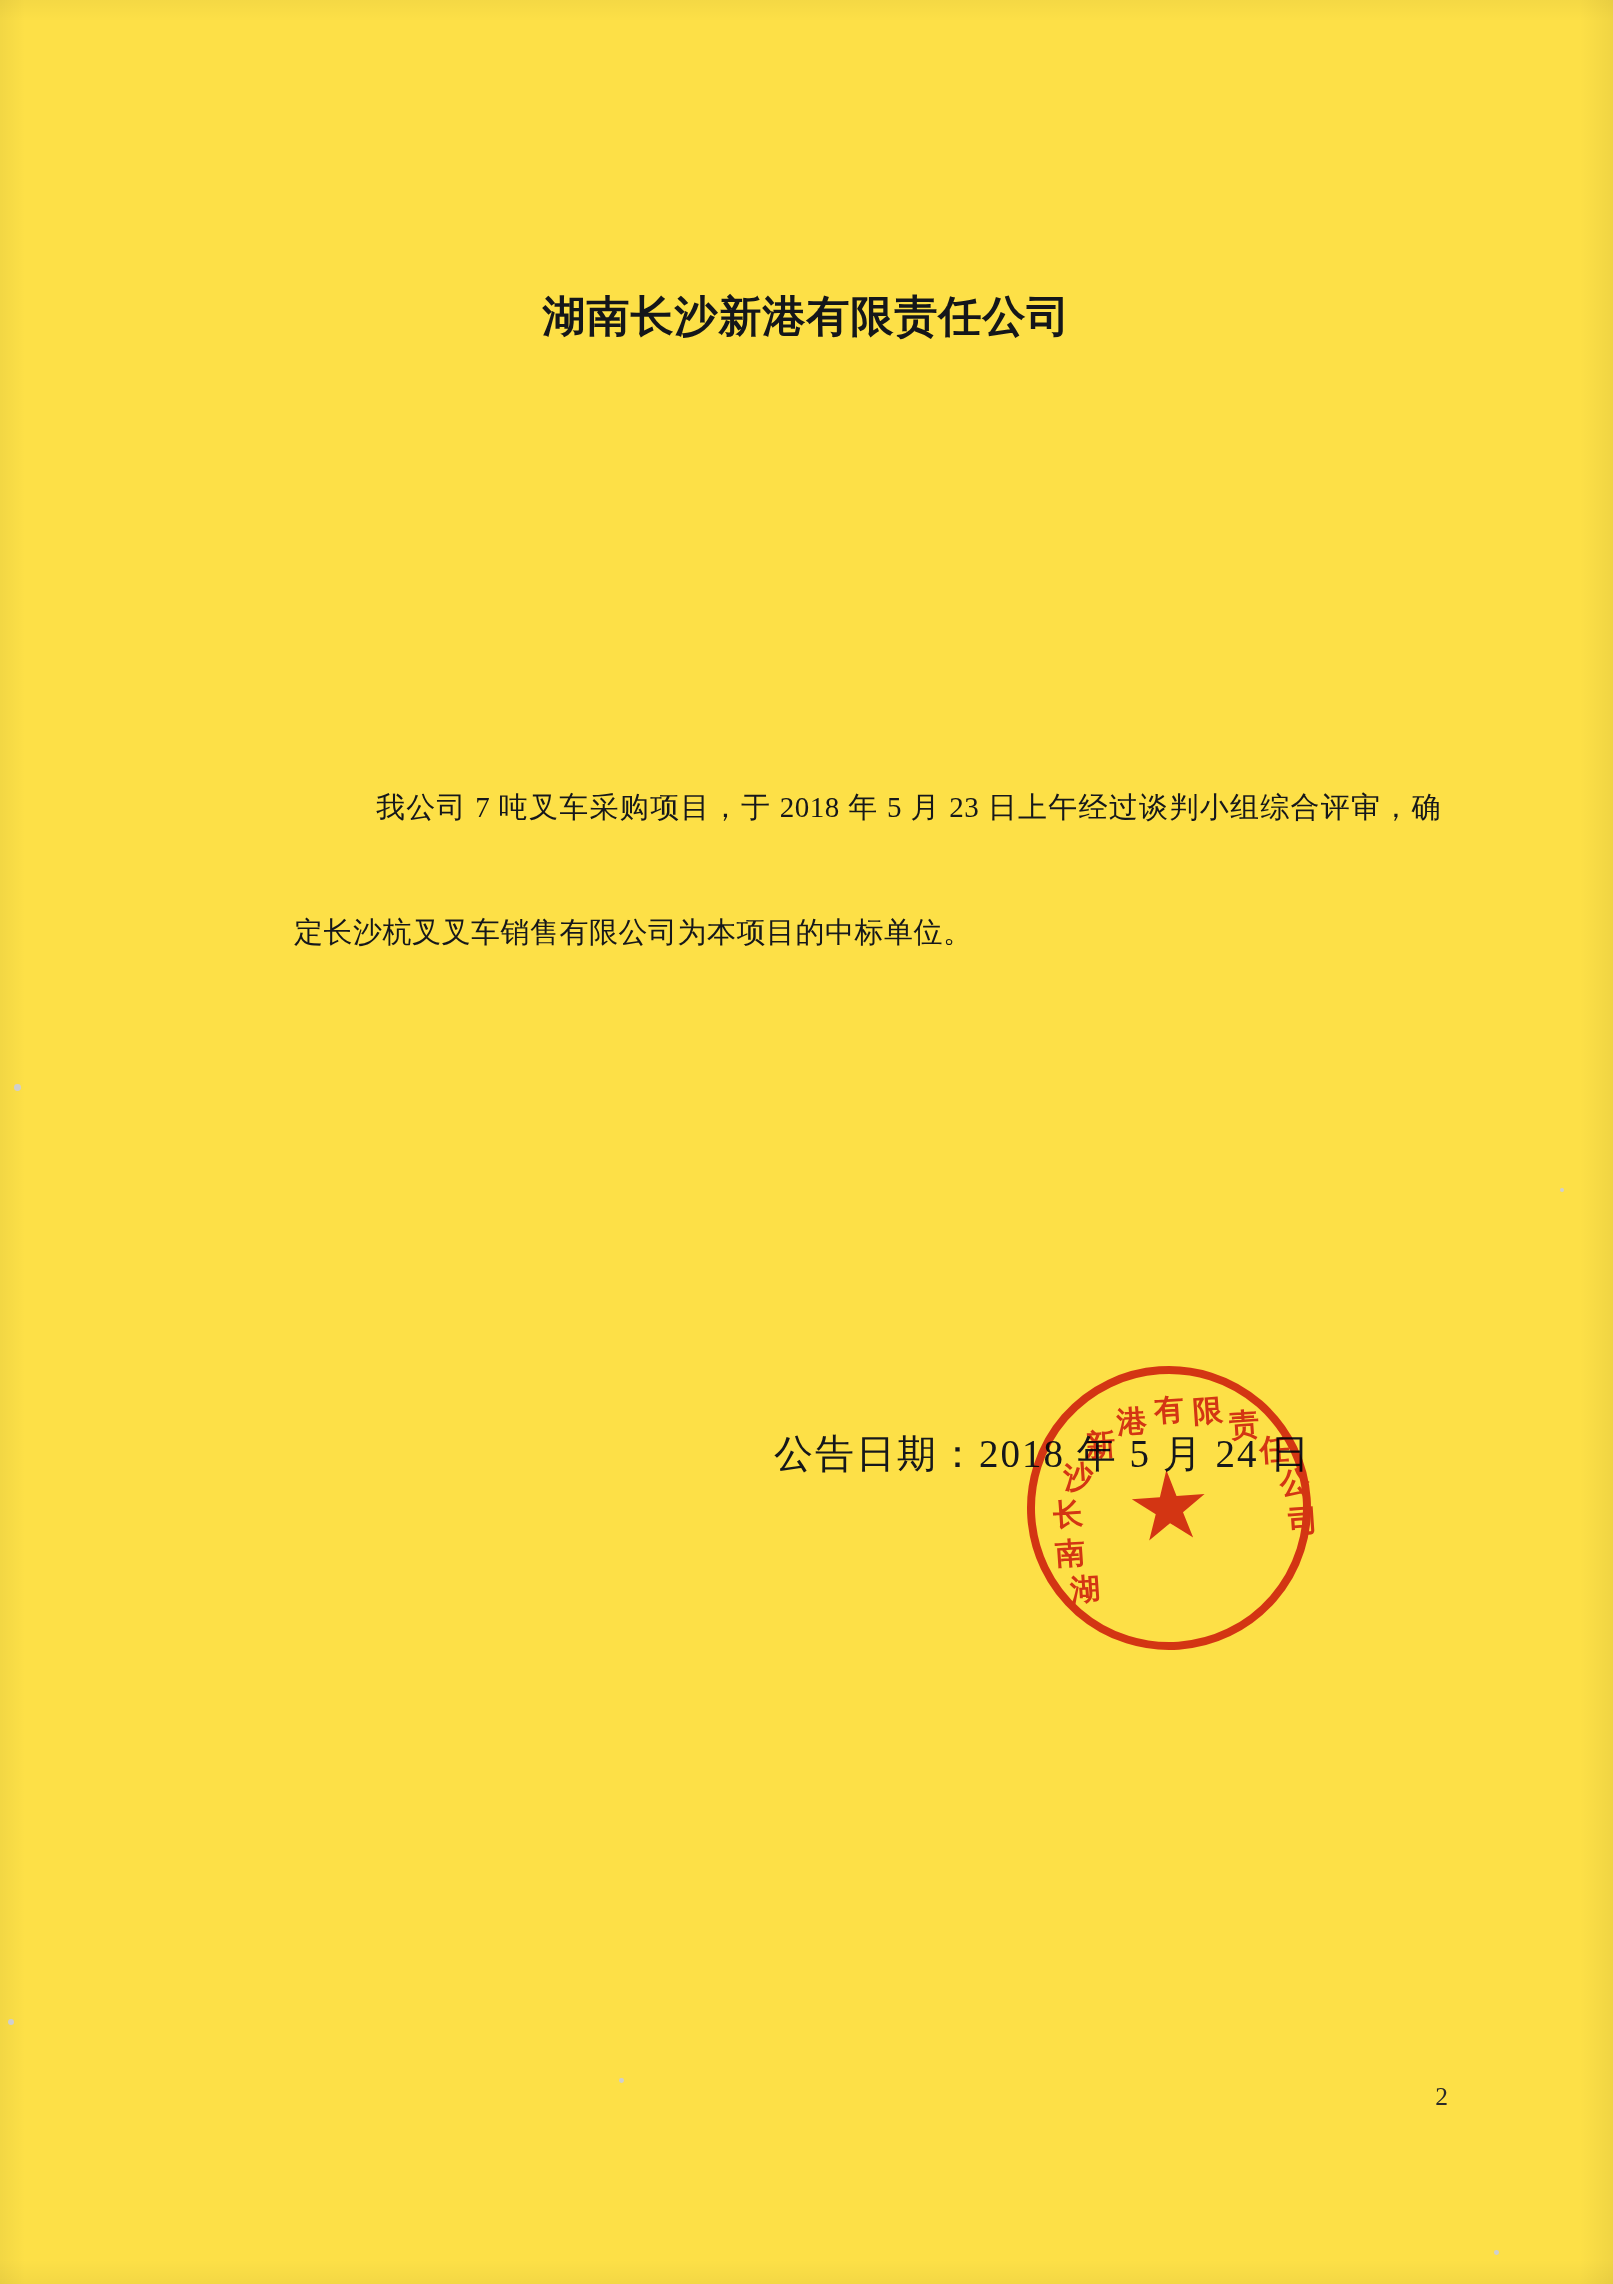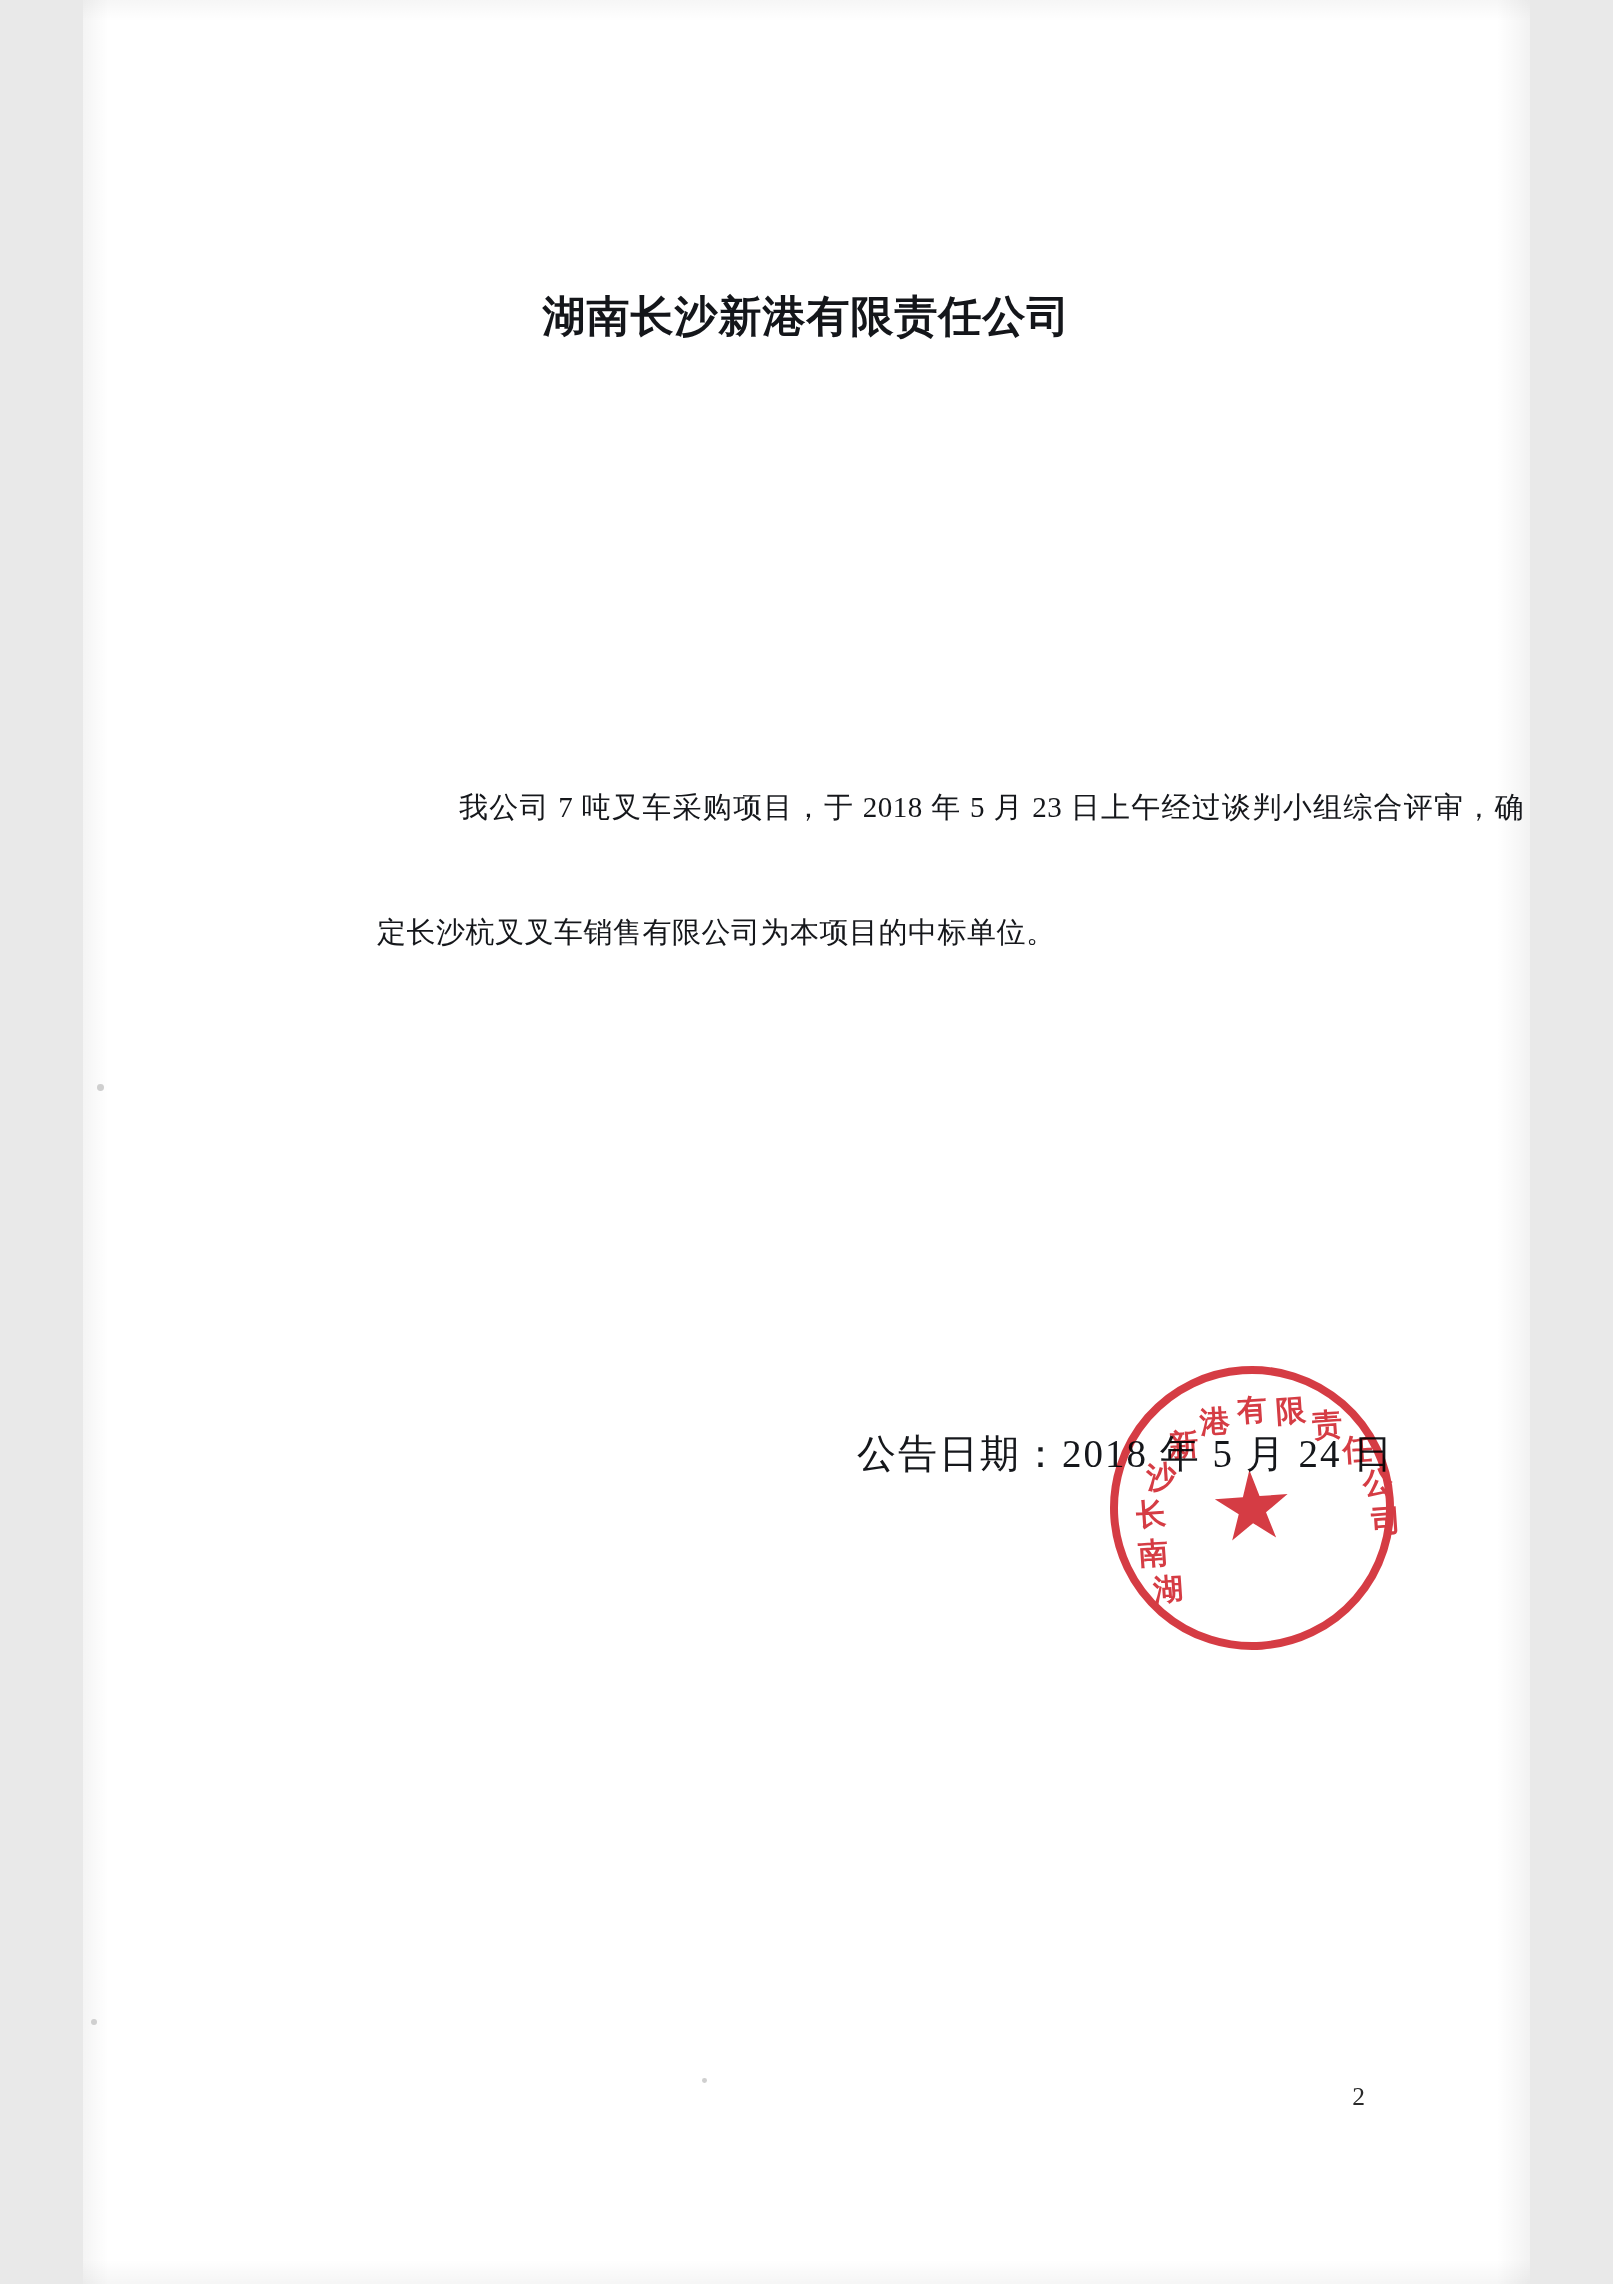--- a/index.html
+++ b/index.html
@@ -5,24 +5,24 @@
   html, body {
     margin: 0;
     padding: 0;
     background: #e9e9e9;
   }
   body {
     font-family: "Liberation Serif", "DejaVu Serif", serif;
   }
   .page {
     position: relative;
-    width: 1447px;
+    width: 1613px;
     height: 2285px;
     margin: 0 auto;
-    background: #ffffff;
+    background: #fde047;
     overflow: hidden;
     box-sizing: border-box;
   }
   
   .scan-tint {
     position: absolute;
     inset: 0;
     background:
       linear-gradient(to right, rgba(0,0,0,0.045) 0px, rgba(0,0,0,0.0) 25.5px),
       linear-gradient(to left, rgba(0,0,0,0.05) 0px, rgba(0,0,0,0.0) 33px),

